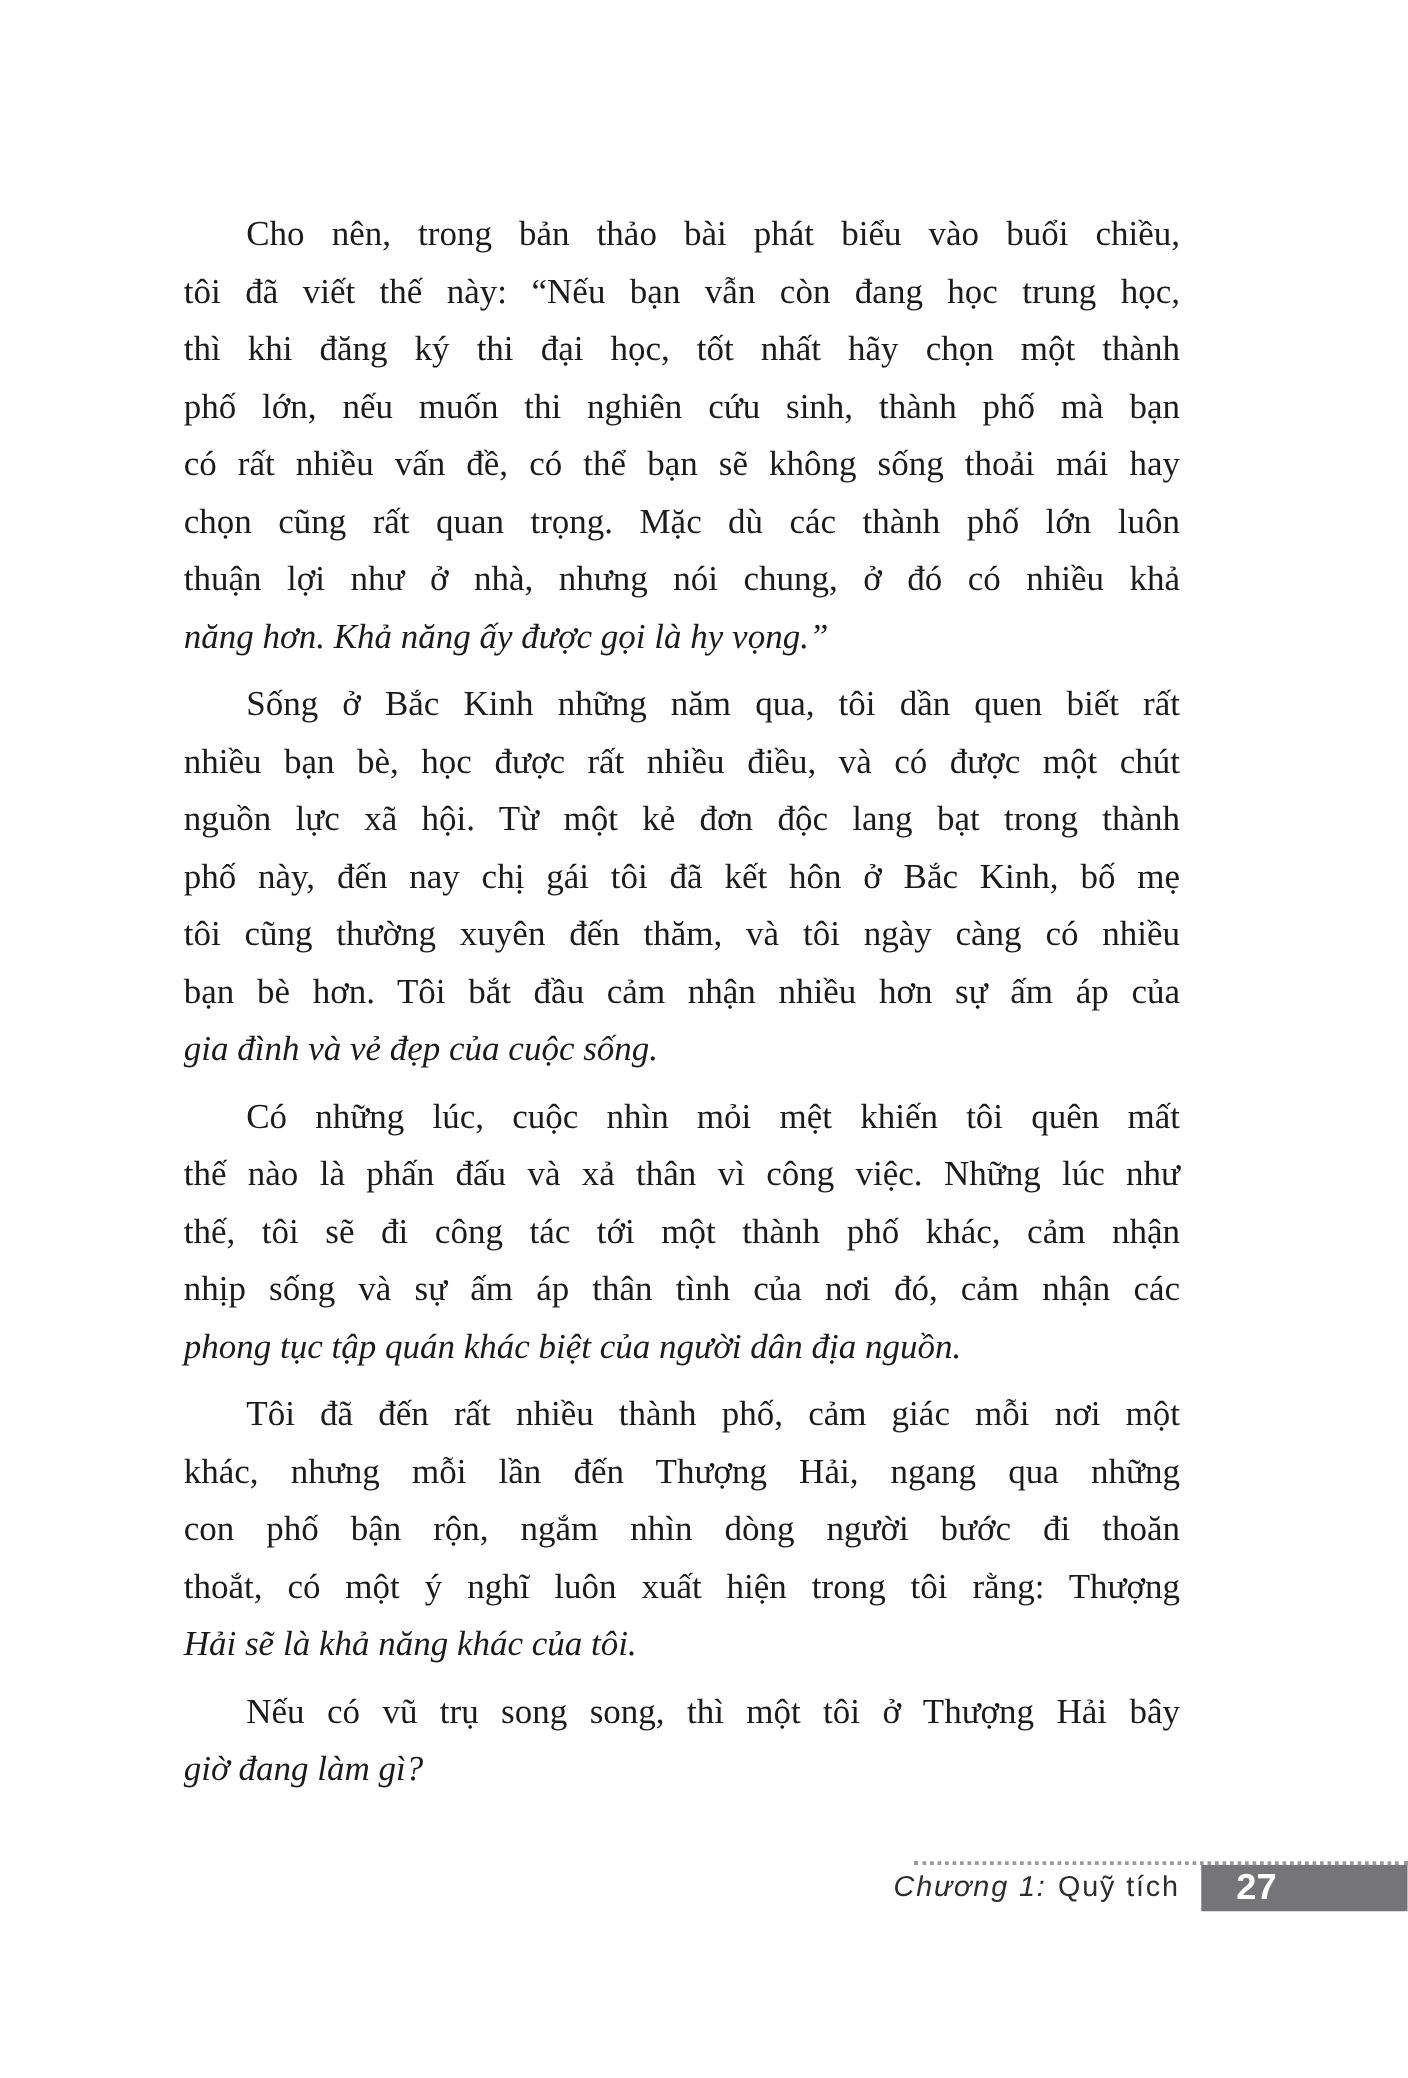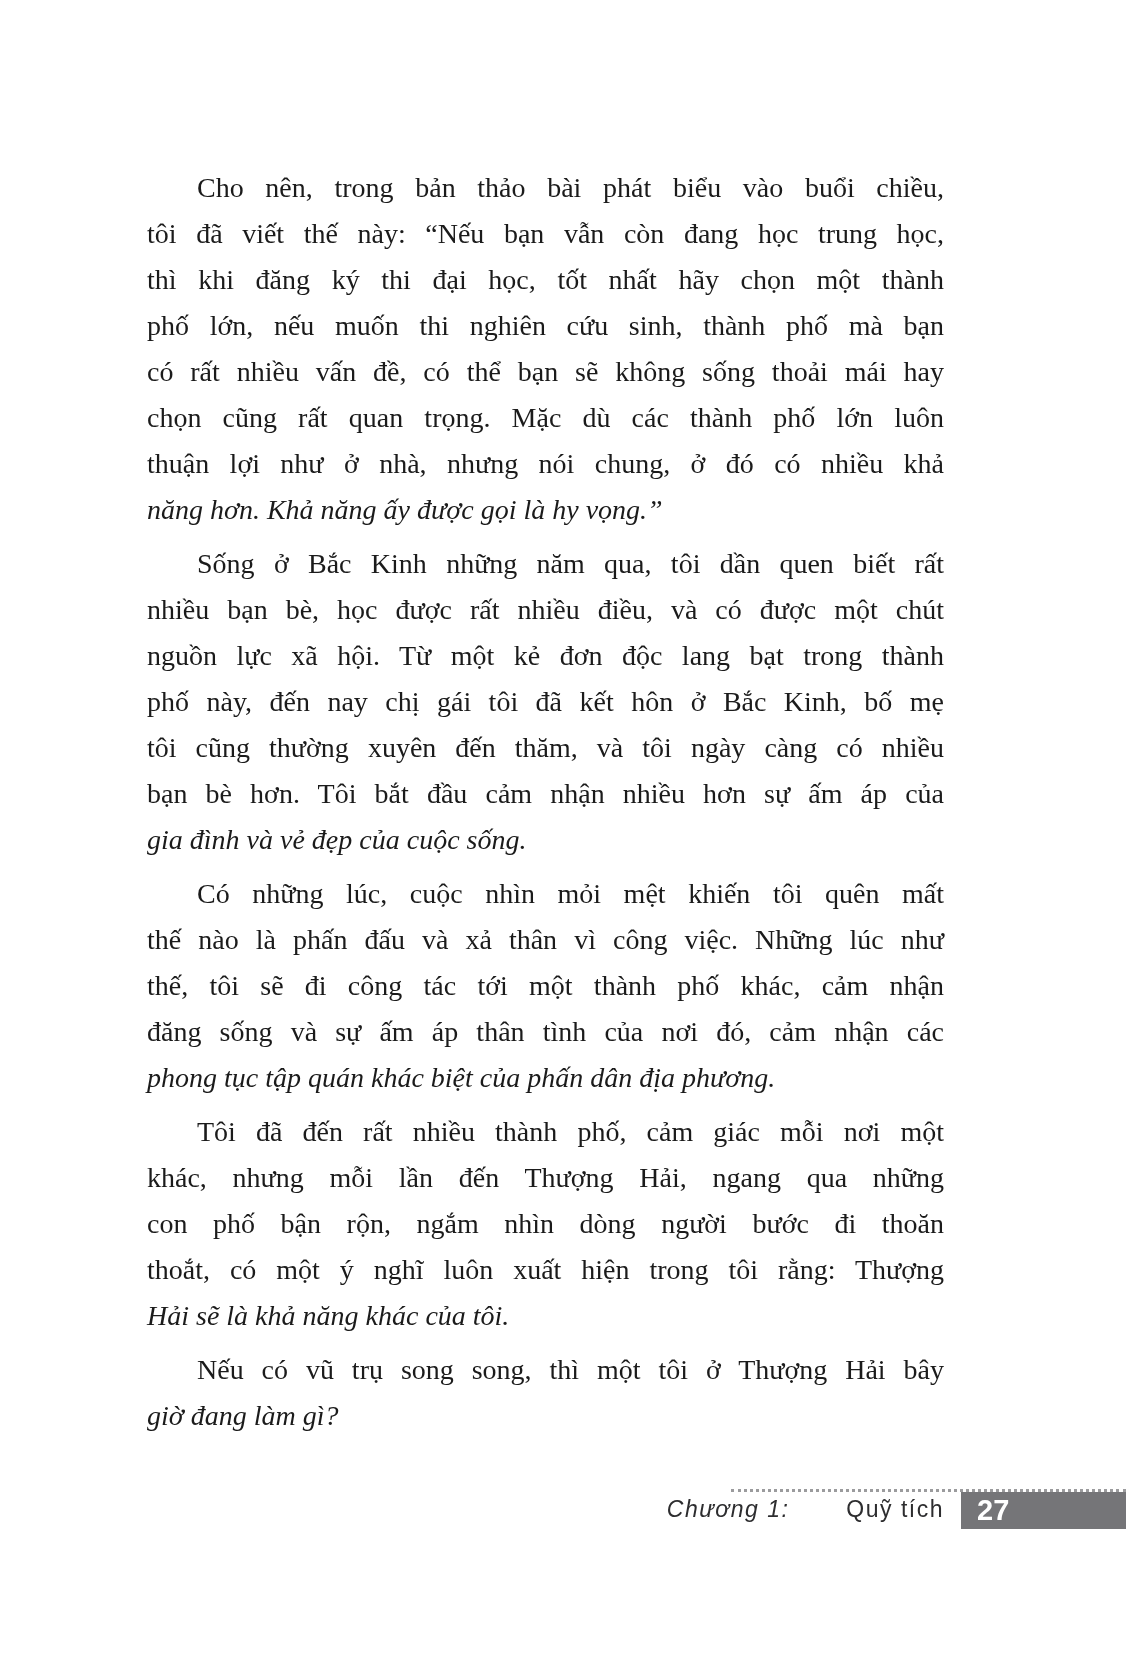--- a/index.html
+++ b/index.html
@@ -41,28 +41,28 @@
     position: absolute;
     top: 1496px;
     right: 182px;
     font-family: "Liberation Sans", sans-serif;
     font-size: 23px;
     letter-spacing: 1.5px;
     color: #2d2d2f;
     white-space: nowrap;
   }
   .chapter-label { font-style: italic; margin-right: 9px; margin-left: 33px; }
-  .chapter-title { font-style: normal; margin-left: 48px; }
+  .chapter-title { font-style: normal; }
   .page-badge {
     position: absolute;
     left: 961px; top: 1492px;
     width: 165px; height: 37px;
     background: #757578;
     box-sizing: border-box;
-    padding-left: 16px;
+    padding-left: 28px;
     font-family: "Liberation Sans", sans-serif;
     font-weight: bold;
     font-size: 29px;
     line-height: 37px;
     color: #ffffff;
   }
 </style>
 </head>
 <body>
 
@@ -85,22 +85,22 @@
         <div class="line">nguồn lực xã hội. Từ một kẻ đơn độc lang bạt trong thành</div>
         <div class="line">phố này, đến nay chị gái tôi đã kết hôn ở Bắc Kinh, bố mẹ</div>
         <div class="line">tôi cũng thường xuyên đến thăm, và tôi ngày càng có nhiều</div>
         <div class="line">bạn bè hơn. Tôi bắt đầu cảm nhận nhiều hơn sự ấm áp của</div>
         <div class="line last">gia đình và vẻ đẹp của cuộc sống.</div>
       </div>
       <div class="para">
         <div class="line first">Có những lúc, cuộc nhìn mỏi mệt khiến tôi quên mất</div>
         <div class="line">thế nào là phấn đấu và xả thân vì công việc. Những lúc như</div>
         <div class="line">thế, tôi sẽ đi công tác tới một thành phố khác, cảm nhận</div>
-        <div class="line">đăng sống và sự ấm áp thân tình của nơi đó, cảm nhận các</div>
-        <div class="line last">phong tục tập quán khác biệt của phấn dân địa phương.</div>
+        <div class="line">nhịp sống và sự ấm áp thân tình của nơi đó, cảm nhận các</div>
+        <div class="line last">phong tục tập quán khác biệt của người dân địa nguồn.</div>
       </div>
       <div class="para">
         <div class="line first">Tôi đã đến rất nhiều thành phố, cảm giác mỗi nơi một</div>
         <div class="line">khác, nhưng mỗi lần đến Thượng Hải, ngang qua những</div>
         <div class="line">con phố bận rộn, ngắm nhìn dòng người bước đi thoăn</div>
         <div class="line">thoắt, có một ý nghĩ luôn xuất hiện trong tôi rằng: Thượng</div>
         <div class="line last">Hải sẽ là khả năng khác của tôi.</div>
       </div>
       <div class="para">
         <div class="line first">Nếu có vũ trụ song song, thì một tôi ở Thượng Hải bây</div>

